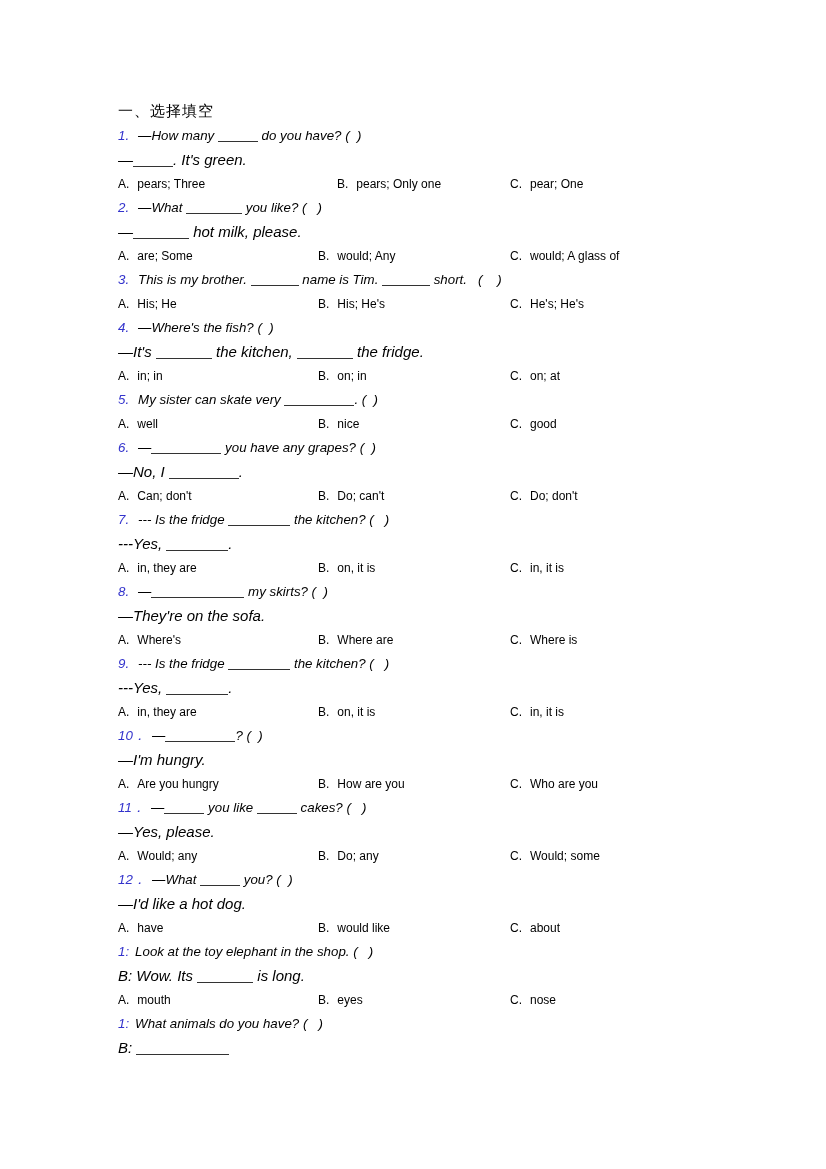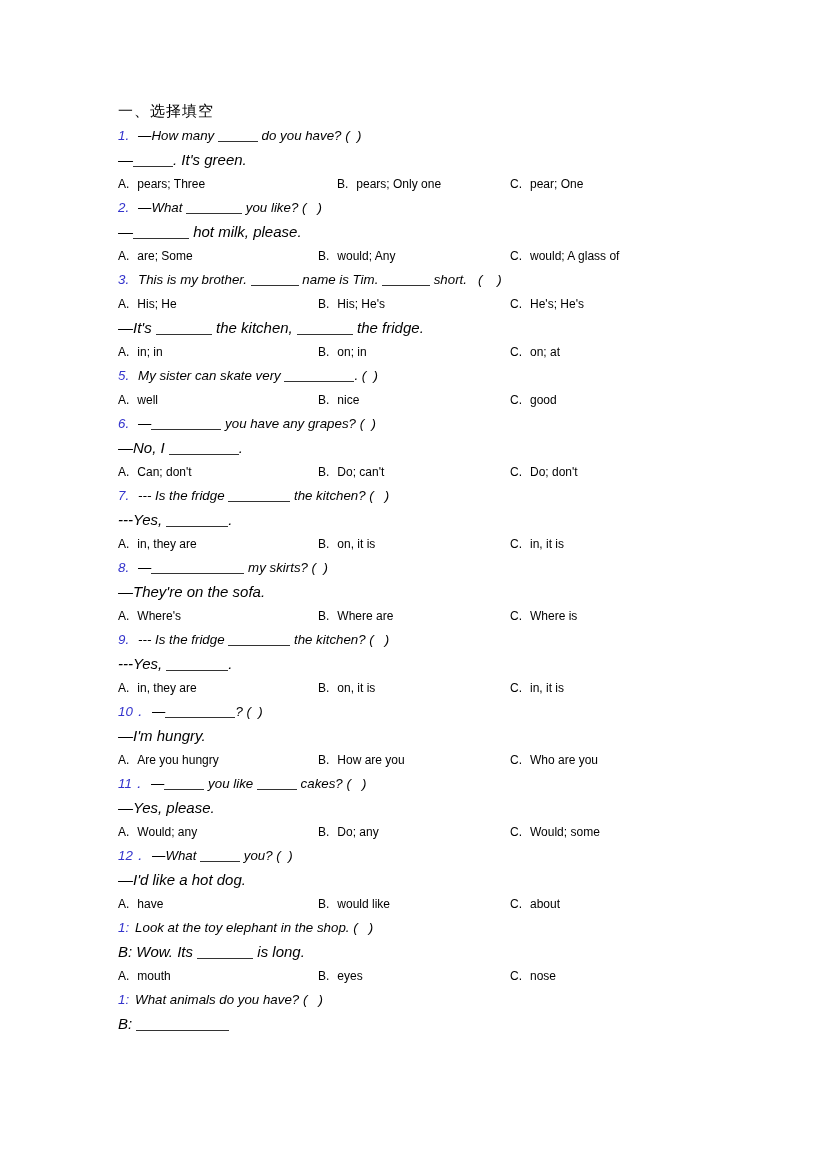--- a/index.html
+++ b/index.html
@@ -124,20 +124,23 @@
 
     <div class="line qline">
       <span class="num">3.</span><span class="qtext">This is my brother. <span class="ul u6"></span> name is Tim. <span class="ul u6"></span> short. &nbsp;&nbsp;(&nbsp;&nbsp;&nbsp;&nbsp;)</span>
     </div>
     <div class="opts">
       <span class="opt colA"><span class="lbl">A.</span><span class="txt">His; He</span></span>
       <span class="opt colB"><span class="lbl">B.</span><span class="txt">His; He's</span></span>
       <span class="opt colC"><span class="lbl">C.</span><span class="txt">He's; He's</span></span>
     </div>
 
+    <div class="line qline">
+      <span class="num">4.</span><span class="qtext">—Where's the fish? (&nbsp;&nbsp;)</span>
+    </div>
     <div class="line contline">
       —It's <span class="ul u7"></span> the kitchen, <span class="ul u7"></span> the fridge.
     </div>
     <div class="opts">
       <span class="opt colA"><span class="lbl">A.</span><span class="txt">in; in</span></span>
       <span class="opt colB"><span class="lbl">B.</span><span class="txt">on; in</span></span>
       <span class="opt colC"><span class="lbl">C.</span><span class="txt">on; at</span></span>
     </div>
 
     <div class="line qline">

